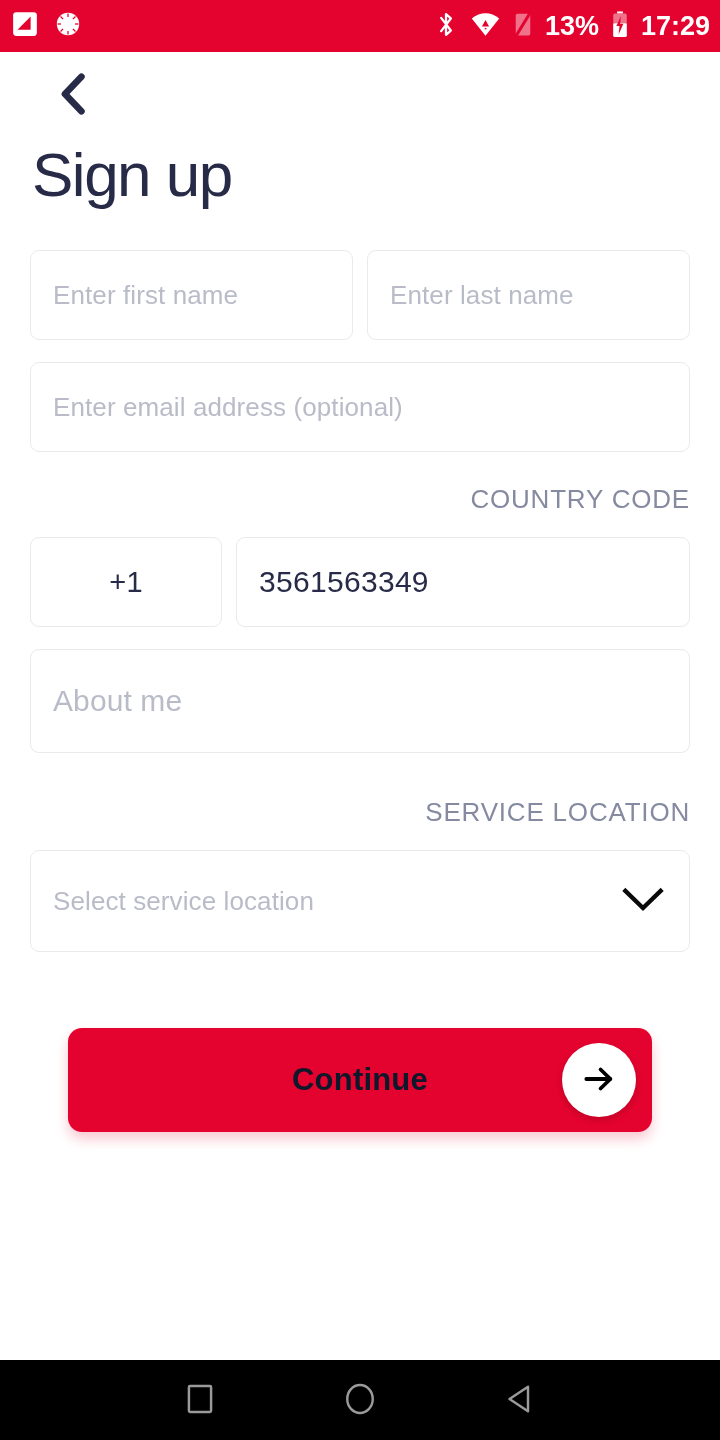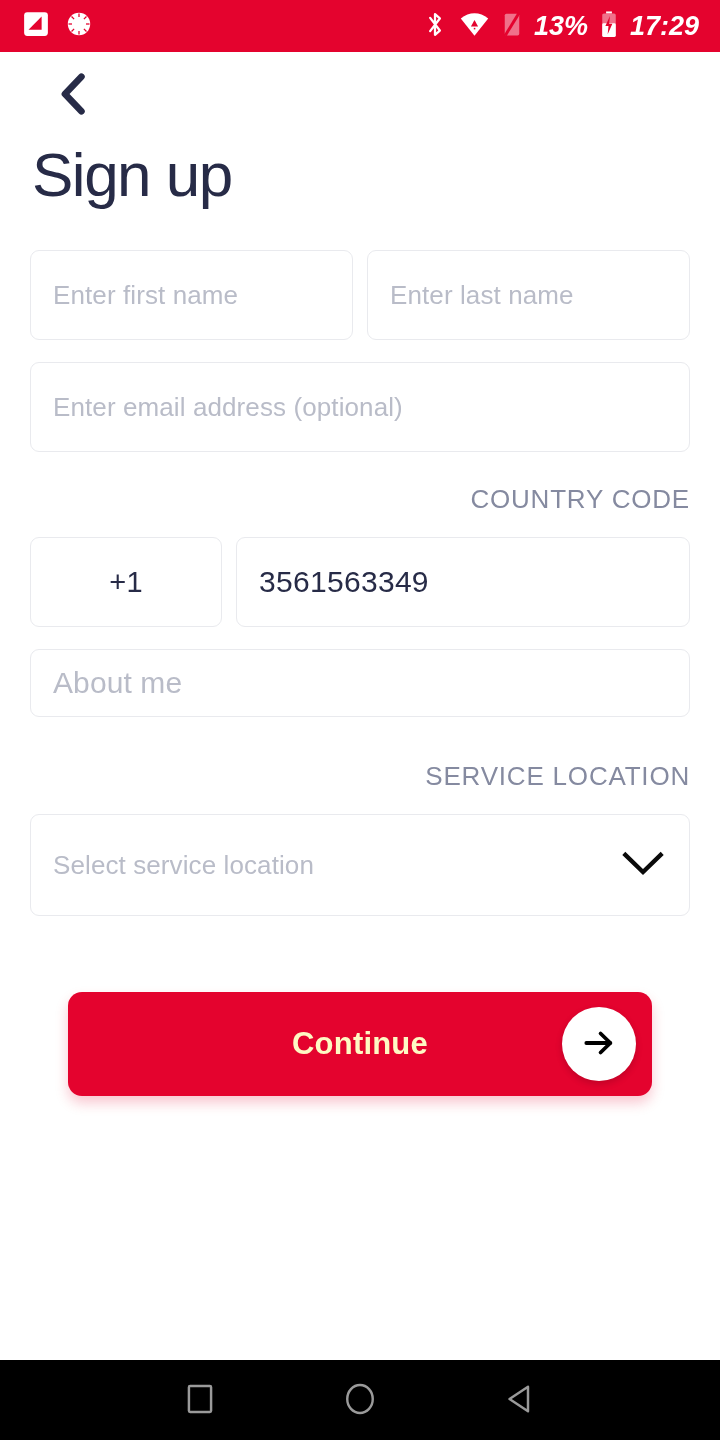--- a/index.html
+++ b/index.html
@@ -20,23 +20,22 @@
     display: flex;
     flex-direction: column;
   }
 
   
   .status-bar {
     height: 52px;
     background: #e4032e;
     display: flex;
     align-items: center;
-    padding: 0 21px;
+    padding: 0 10px;
     flex: 0 0 auto;
-    font-style: italic;
   }
   .status-left {
     display: flex;
     align-items: center;
     gap: 14px;
   }
   .status-right {
     margin-left: auto;
     display: flex;
     align-items: center;
@@ -137,21 +136,21 @@
     flex: 0 0 192px;
     justify-content: center;
   }
   .field.cc .field-text {
     color: #272b47;
     font-size: 29px;
     font-weight: 400;
   }
   .field.phone { flex: 1 1 auto; }
 
-  .field.tall { height: 68px; }
+  .field.tall { height: 104px; }
   .field.select {
     height: 102px;
     justify-content: space-between;
   }
 
   
   .continue-wrap {
     padding: 0 38px;
     margin-top: 44px;
   }
@@ -162,21 +161,21 @@
     background: #e4032e;
     border: none;
     border-radius: 14px;
     display: flex;
     align-items: center;
     justify-content: center;
     box-shadow: 0 7px 13px rgba(228,3,46,0.22);
     cursor: pointer;
   }
   .continue-label {
-    color: #fef9c3;
+    color: #0f172a;
     font-size: 31px;
     font-weight: 700;
     letter-spacing: 0.2px;
   }
   .continue-circle {
     position: absolute;
     right: 16px;
     top: 50%;
     transform: translateY(-50%);
     width: 74px;

